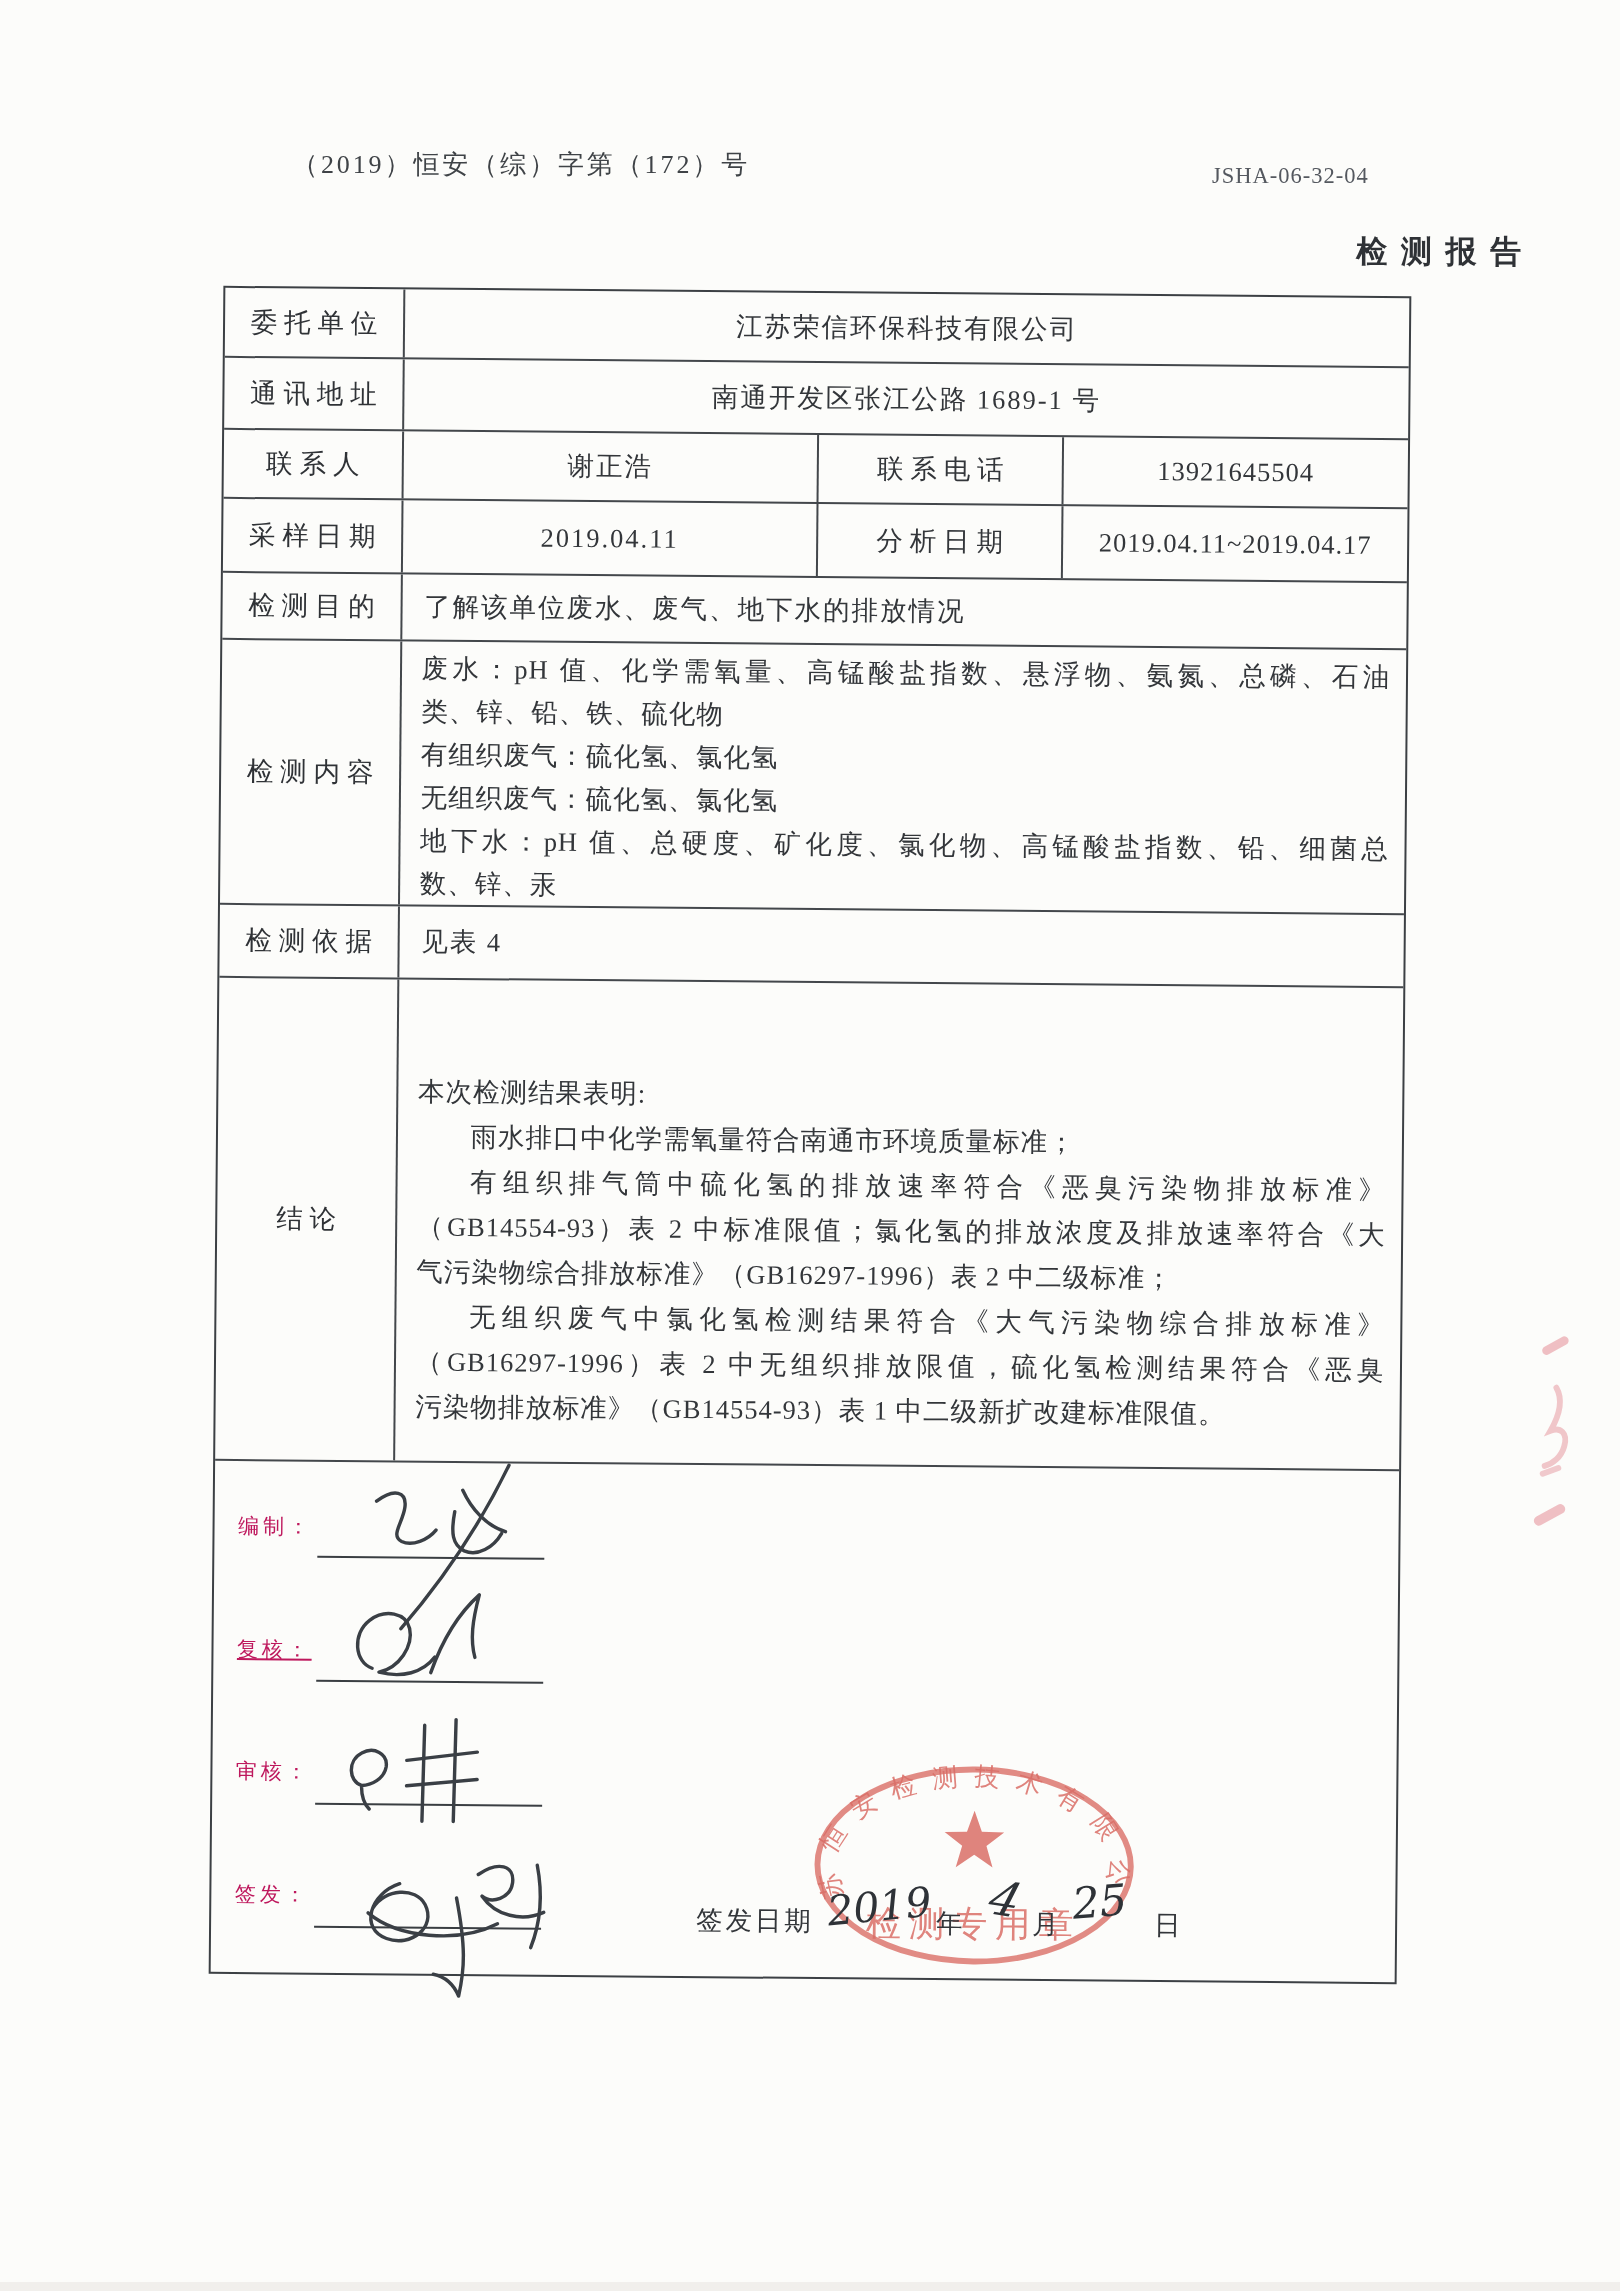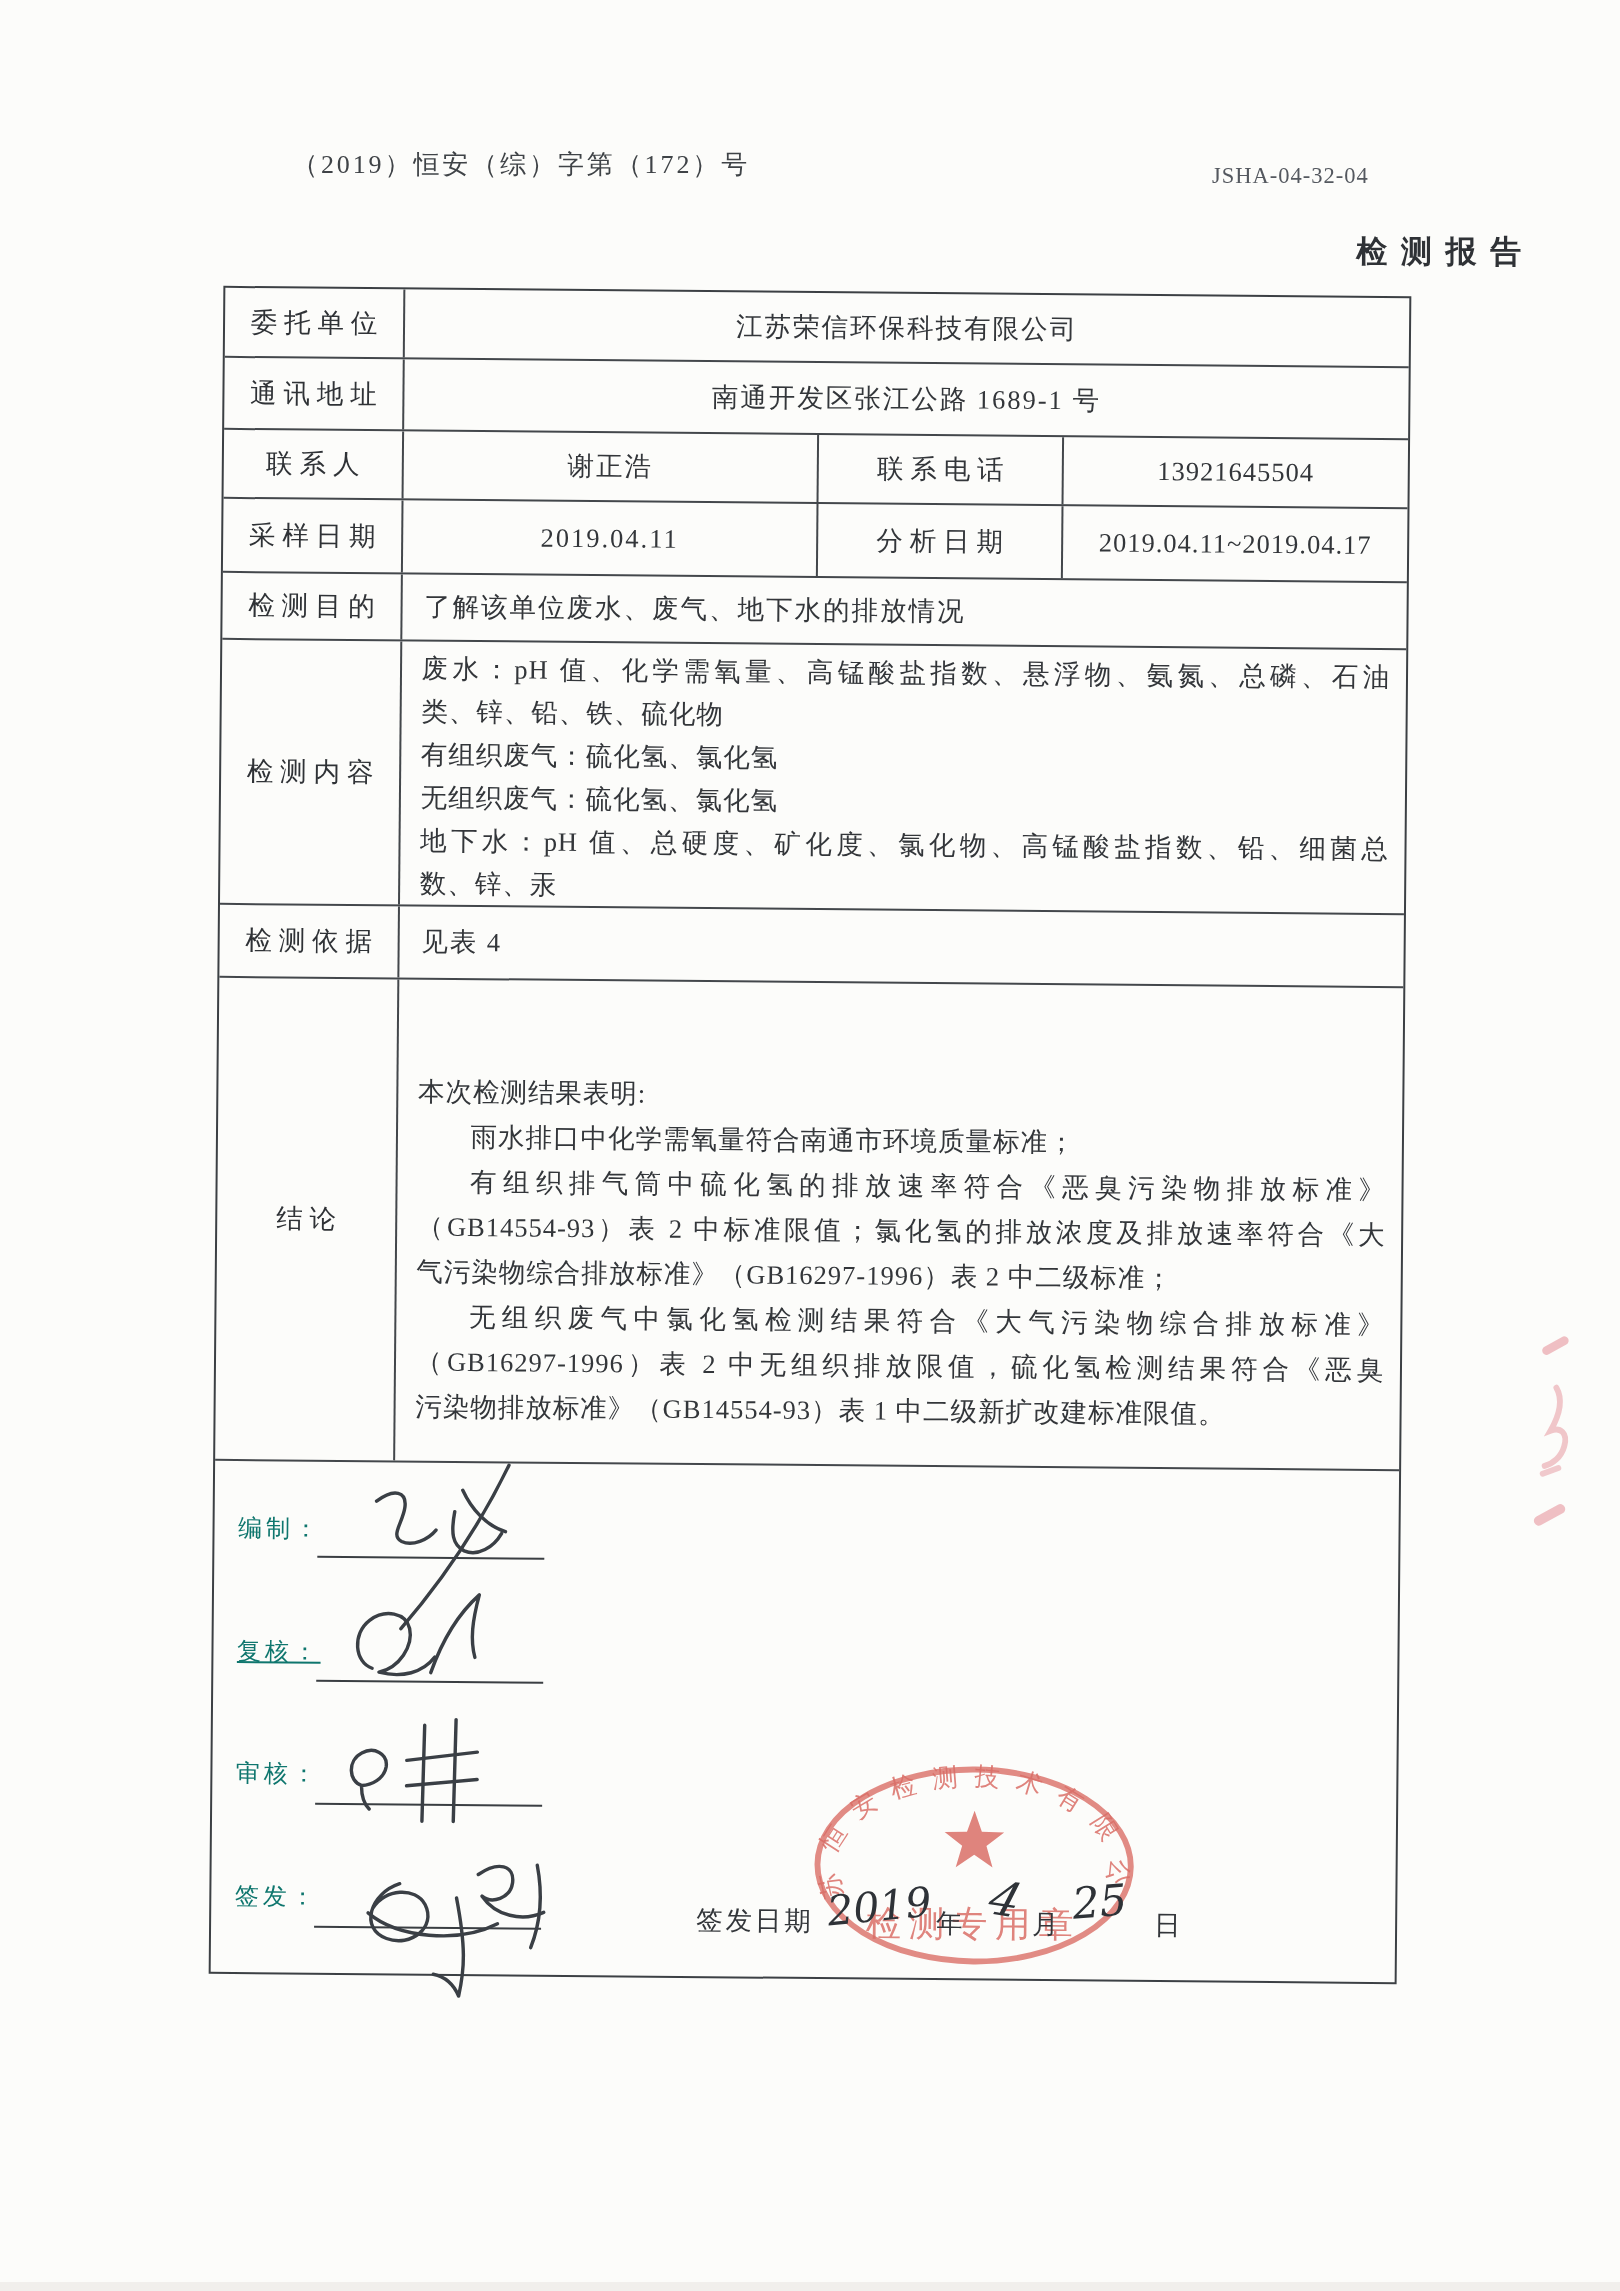--- a/index.html
+++ b/index.html
@@ -35,21 +35,21 @@
   .h1{height:70px;}.h2{height:72px;}.h3{height:69px;}.h4{height:74px;}
   .h5{height:67px;}.h6{height:265px;}.h7{height:73px;}.h8{height:483px;}.h9{height:512px;}
   .cell-lines{flex:1;padding:5.9px 15.7px 0 19.6px;letter-spacing:1px;}
   .cell-lines .ln{line-height:43px;white-space:nowrap;}
   .cell-lines .ln.j{white-space:normal;text-align:justify;text-align-last:justify;}
   .concl{padding-top:90px;}
   .concl .ln{line-height:45px;}
   .ind{text-indent:2em;}
   
   .sig-cell{position:relative;flex:1;}
-  .sig-label{position:absolute;font-size:24px;letter-spacing:3.9px;color:#0f766e;}
+  .sig-label{position:absolute;font-size:21px;letter-spacing:3.9px;color:#be185d;}
   .sig-line{position:absolute;height:2px;background:#3a3e42;width:227px;left:103px;}
   .sig-svg{position:absolute;z-index:3;}
   .sig-stroke{fill:none;stroke:#3a3f45;stroke-width:3.5;stroke-linecap:round;stroke-linejoin:round;}
   .issue-date{position:absolute;left:485px;top:437px;font-size:26.5px;letter-spacing:2.9px;z-index:3;}
   .hand{display:inline-block;font-style:italic;color:#2e3237;font-family:"DejaVu Serif",serif;z-index:4;position:absolute;}
   .hand-year{left:616px;top:416px;font-size:41px;transform:rotate(-6deg);}
   .hand-month{left:779px;top:404px;font-size:47px;transform:rotate(8deg) skewX(-8deg);}
   .hand-day{left:861px;top:408px;font-size:43px;transform:rotate(-5deg);}
   .date-unit{position:absolute;font-size:26.5px;z-index:3;}
   .u-year{left:725px;top:438px;}
@@ -61,21 +61,21 @@
   .red-margin-mark{position:absolute;left:1517px;top:1329px;z-index:1;opacity:.55;}
   .footer-page-indicator{position:absolute;left:412px;top:2080px;width:647px;text-align:center;
     font-size:21.6px;letter-spacing:4.9px;color:#6b6e73;}
 </style>
 </head>
 <body>
 
 <div class="page">
 
   <div class="header-doc-number">（2019）恒安（综）字第（172）号</div>
-  <div class="header-form-code">JSHA-04-32-04</div>
+  <div class="header-form-code">JSHA-06-32-04</div>
   <div class="page-title">检测报告</div>
 
   <div class="report-table">
 
     <div class="t-row h1">
       <div class="cell lab cell-r">委托单位</div>
       <div class="cell val-c">江苏荣信环保科技有限公司</div>
     </div>
 
     <div class="t-row h2">

